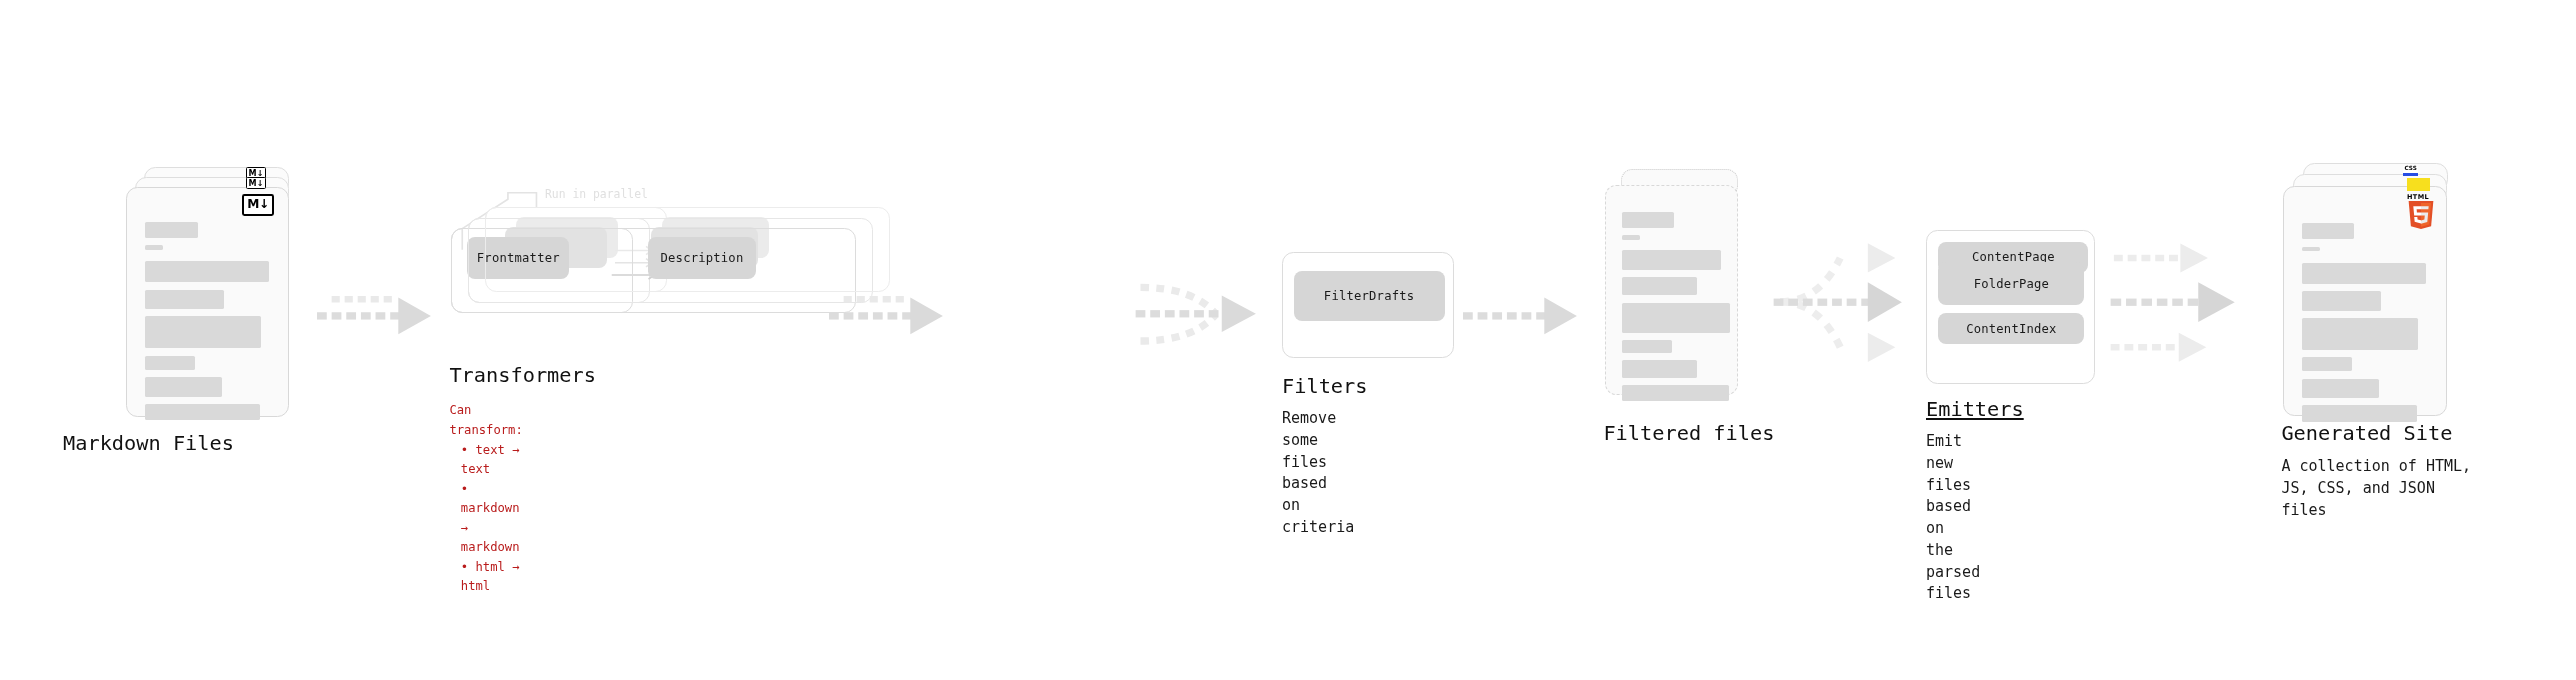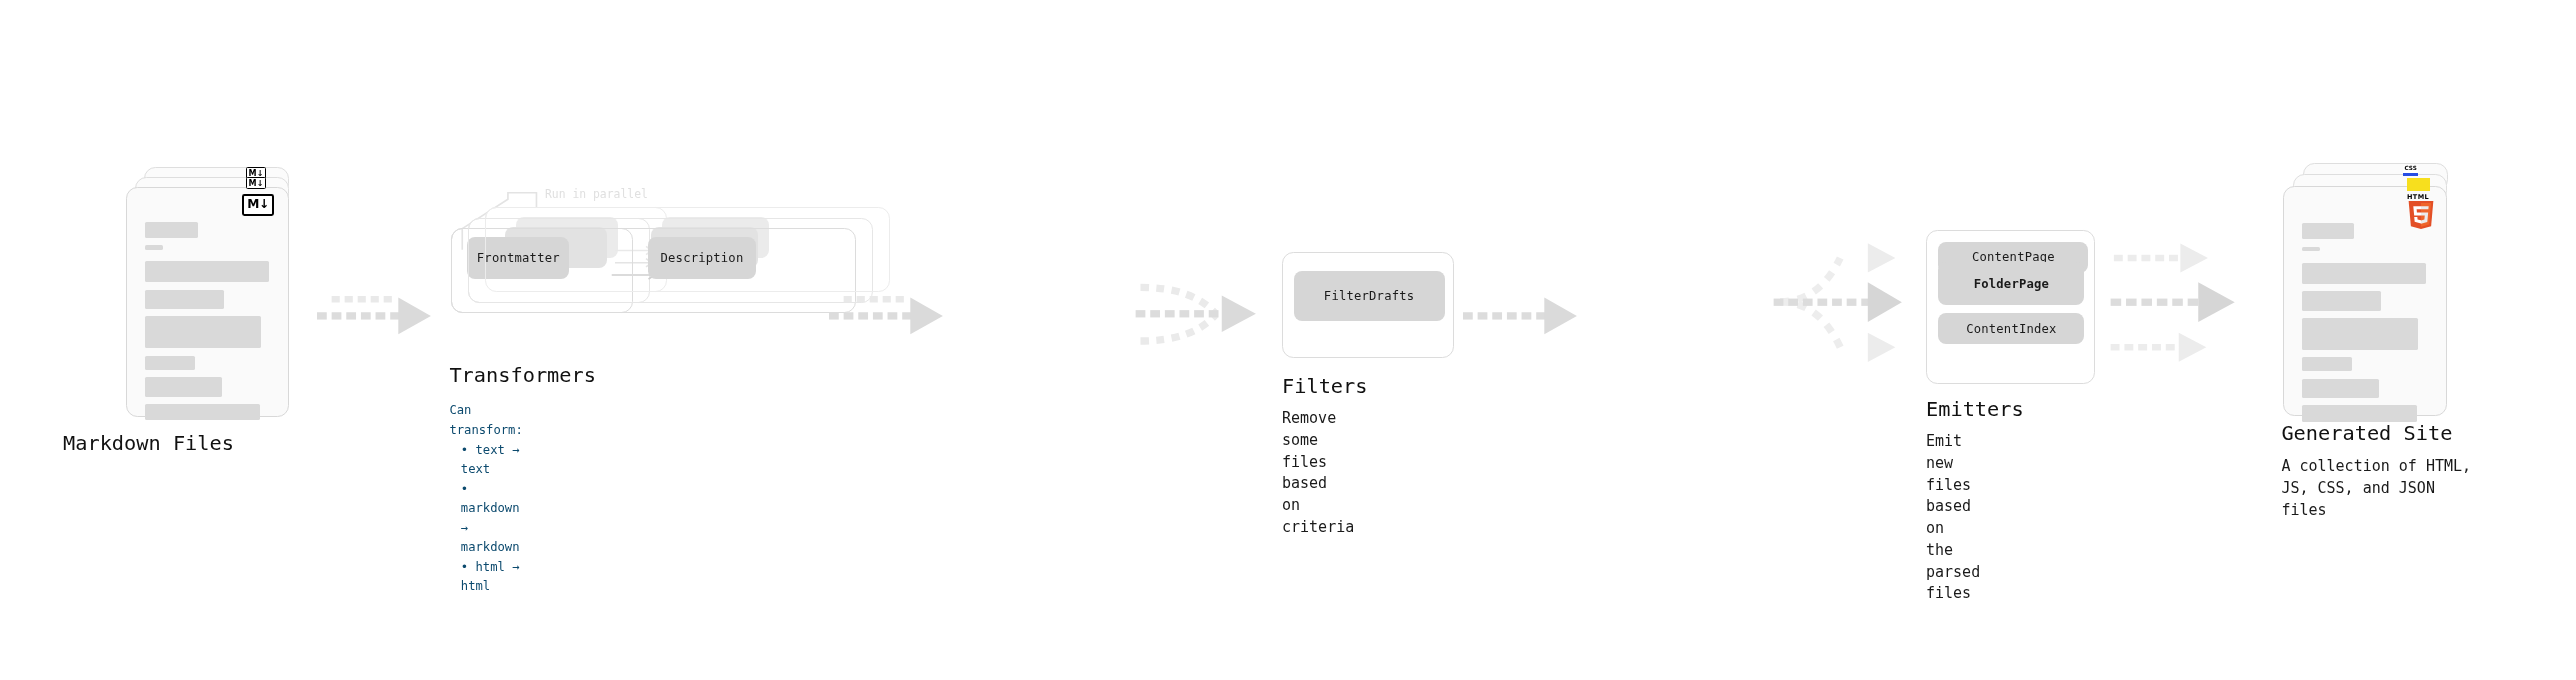--- a/index.html
+++ b/index.html
@@ -90,21 +90,21 @@
     white-space: nowrap;
     letter-spacing: 0px;
   }
   .desc {
     position: absolute;
     font-size: 15px;
     color: #1a1a1a;
     line-height: 1.45;
     white-space: pre-line;
   }
-  .bullets { position: absolute; font-size: 12.2px; color: #0c4a6e; line-height: 1.6; }
+  .bullets { position: absolute; font-size: 12.2px; color: #b91c1c; line-height: 1.6; }
   .bullets .bhead { margin-bottom: 0.8px; }
   .bullets .bitem { padding-left: 11.4px; }
 
   .parallel-label {
     position: absolute;
     font-size: 11.4px;
     color: #e0e0e0;
     white-space: nowrap;
   }
 
@@ -257,20 +257,38 @@
       <rect x="0" y="26" width="12" height="9"></rect>
         <rect x="18" y="26" width="12" height="9"></rect>
       <rect x="36" y="26" width="12" height="9"></rect>
         <rect x="54" y="26" width="12" height="9"></rect>
       <rect x="72" y="26" width="12" height="9"></rect>
         <rect x="90" y="26" width="12" height="9"></rect>
     </g>
     <path d="M100 8 L140 30.5 L100 53 Z" fill="#dadada"></path>
   </svg>
 
+  <div class="node" style="left:1605px; top:169px;">
+    <div class="stack" style="width:179px; height:252px;">
+      <div class="card dotted back" style="left:16.3px; top:0px; width:117px; height:28px;"></div>
+      <div class="card dashed front" style="left:0px; top:16.3px; width:133px; height:210px;">
+        <div class="lines" style="left:16.3px; top:26px;">
+          <div class="ln" style="width:52px;  height:15.4px;"></div>
+          <div class="ln" style="width:18px;  height:4.9px; margin-bottom:10.6px;"></div>
+          <div class="ln" style="width:99px; height:19.5px;"></div>
+          <div class="ln" style="width:75px;  height:18px;"></div>
+          <div class="ln" style="width:108px; height:30px;"></div>
+          <div class="ln" style="width:50px;  height:13px;"></div>
+          <div class="ln" style="width:75px;  height:18px;"></div>
+          <div class="ln" style="width:107px; height:15.4px;"></div>
+        </div>
+      </div>
+    </div>
+    <div class="title" style="left:-1.6px; top:252px;">Filtered files</div>
+  </div>
 
   <svg class="overlay" style="left:1772px; top:240px;" width="138" height="122" viewBox="0 0 170 150">
     <g stroke="#ededed" stroke-width="9" fill="none" stroke-dasharray="11 11" stroke-linecap="butt">
       <path d="M10 76 Q 58 76 84 22"></path>
       <path d="M10 76 Q 58 76 84 132"></path>
     </g>
     <g fill="#dcdcdc">
       <rect x="2" y="72" width="12" height="9"></rect>
         <rect x="20" y="72" width="12" height="9"></rect>
       <rect x="38" y="72" width="12" height="9"></rect>
@@ -280,24 +298,24 @@
       <rect x="110" y="72" width="10" height="9"></rect>
     </g>
     <path d="M118 52 L160 76.5 L118 101 Z" fill="#d6d6d6"></path>
     <path d="M118 4 L152 22 L118 40 Z" fill="#ececec"></path>
     <path d="M118 114 L152 132 L118 150 Z" fill="#ececec"></path>
   </svg>
 
   <div class="node" style="left:1926px; top:230px;">
     <div class="group g3" style="left:0px; top:0px; width:169px; height:154px;">
       <div class="pill" style="left:11.4px; top:10.6px; width:150px; height:31px;">ContentPage</div>
-      <div class="pill" style="left:11.4px; top:31px; width:146px; height:43px;font-weight:bold;">FolderPage</div>
+      <div class="pill" style="left:11.4px; top:31px; width:146px; height:43px;">FolderPage</div>
       <div class="pill" style="left:11.4px; top:82px; width:146px; height:31px;">ContentIndex</div>
     </div>
-    <div class="title" style="left:0px; top:167px;">Emitters</div>
+    <div class="title" style="left:0px; top:167px;text-decoration:underline;">Emitters</div>
     <div class="desc" style="left:0px; top:201px;">Emit new files based on
 the parsed files</div>
   </div>
 
   <svg class="overlay" style="left:2109px; top:240px;" width="146" height="122" viewBox="0 0 180 150">
     <g fill="#ececec">
       <rect x="6" y="18" width="11" height="8"></rect>
         <rect x="23" y="18" width="11" height="8"></rect>
       <rect x="40" y="18" width="11" height="8"></rect>
         <rect x="57" y="18" width="11" height="8"></rect>

